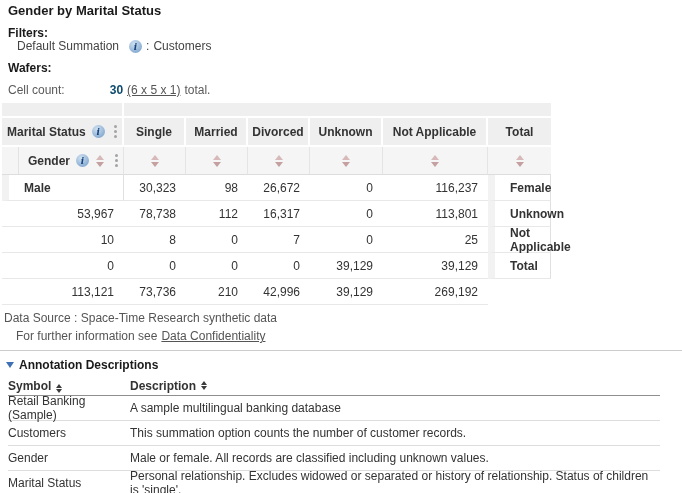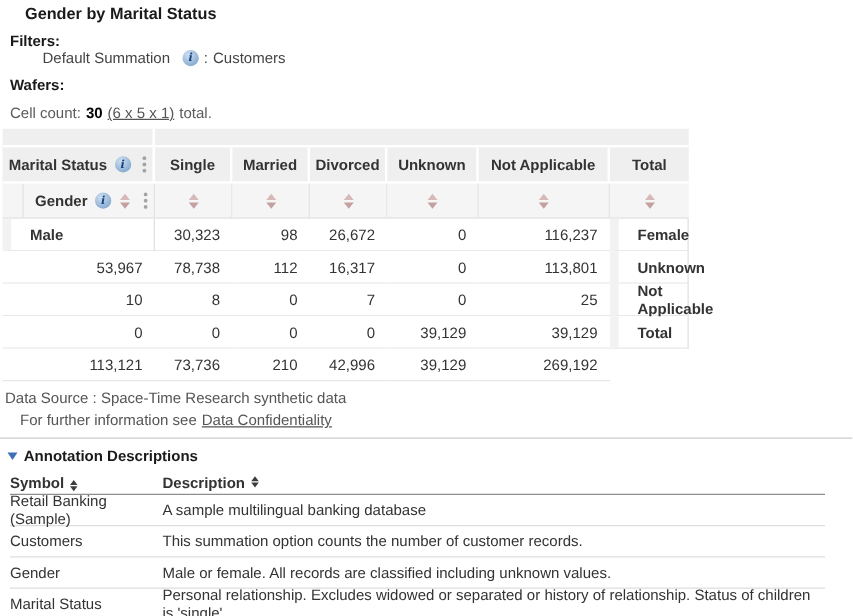--- a/index.html
+++ b/index.html
@@ -1,26 +1,26 @@
 <!DOCTYPE html>
 <html><head>
 <meta charset="utf-8">
 <style>
   html,body{margin:0;padding:0;background:#fff;}
   body{width:682px;height:493px;font-family:"Liberation Sans",sans-serif;font-size:12px;color:#333;overflow:hidden;}
   .page{position:relative;width:682px;height:493px;}
 
   .abs{position:absolute;}
-  .title{left:20px;top:3px;font-size:13px;font-weight:bold;color:#1a1a1a;}
+  .title{left:8px;top:3px;font-size:13px;font-weight:bold;color:#1a1a1a;}
   .sec-label{left:8px;font-weight:bold;color:#1a1a1a;}
   .filters-label{top:26px;}
-  .filter-line{left:17px;top:39px;color:#444;display:flex;align-items:flex-end;gap:4px;margin-left:17px;}
+  .filter-line{left:17px;top:39px;color:#444;display:flex;align-items:flex-end;gap:4px;}
   .wafers-label{top:61px;}
   .cellcount{left:8px;top:83px;color:#5a5a5a;display:flex;align-items:center;gap:4px;}
-  .cellcount .cnt{font-weight:bold;color:#000000;}
+  .cellcount .cnt{font-weight:bold;color:#0c4a6e;margin-left:41px;}
   .glink{color:#555;text-decoration:underline;cursor:pointer;}
 
   
   .xtab{position:absolute;left:2px;top:103px;display:grid;
         grid-template-columns:122px 62px 62px 62px 73px 105px 63px;
         grid-template-rows:15px 29px 28px 26px 26px 26px 26px 26px;}
   .xtab > div{box-sizing:border-box;}
   .strip{background:#efefef;border-bottom:2px solid #fff;}
   .s-left{border-right:2px solid #fff;}
   .s-right{grid-column:2/8;}

